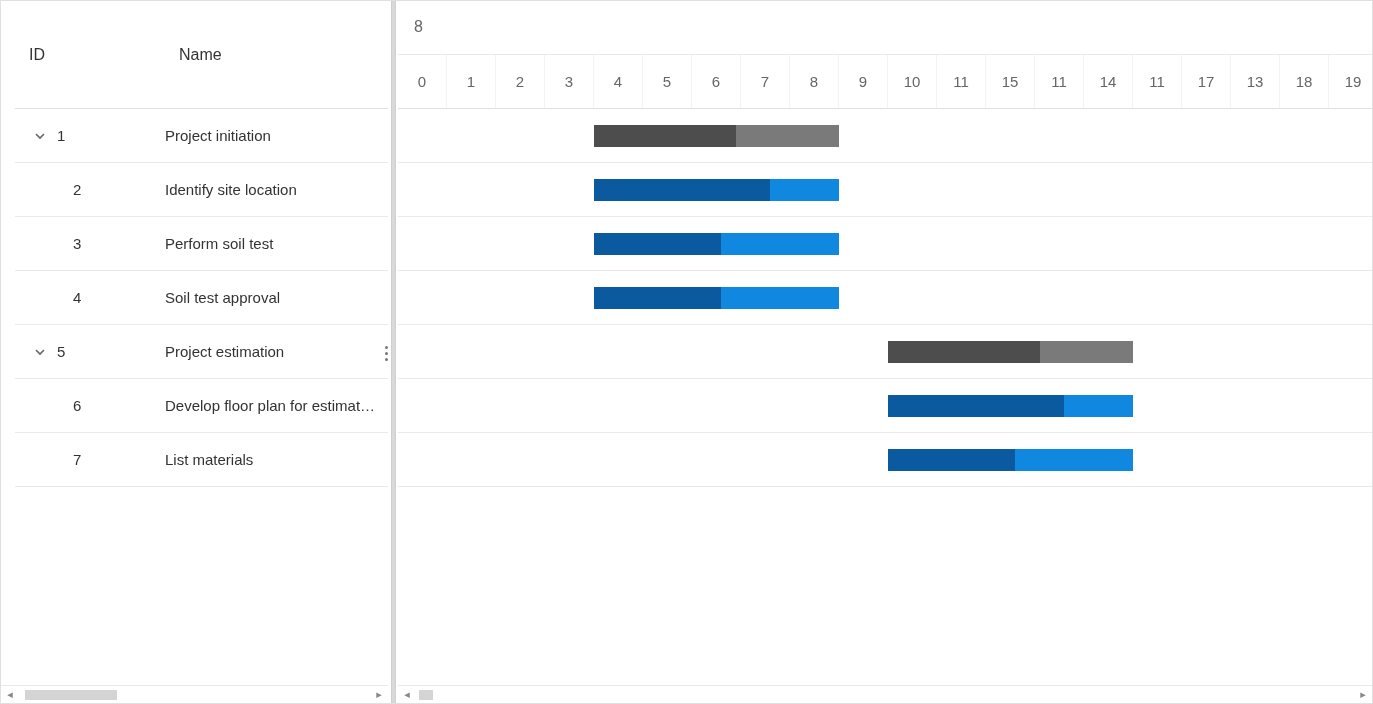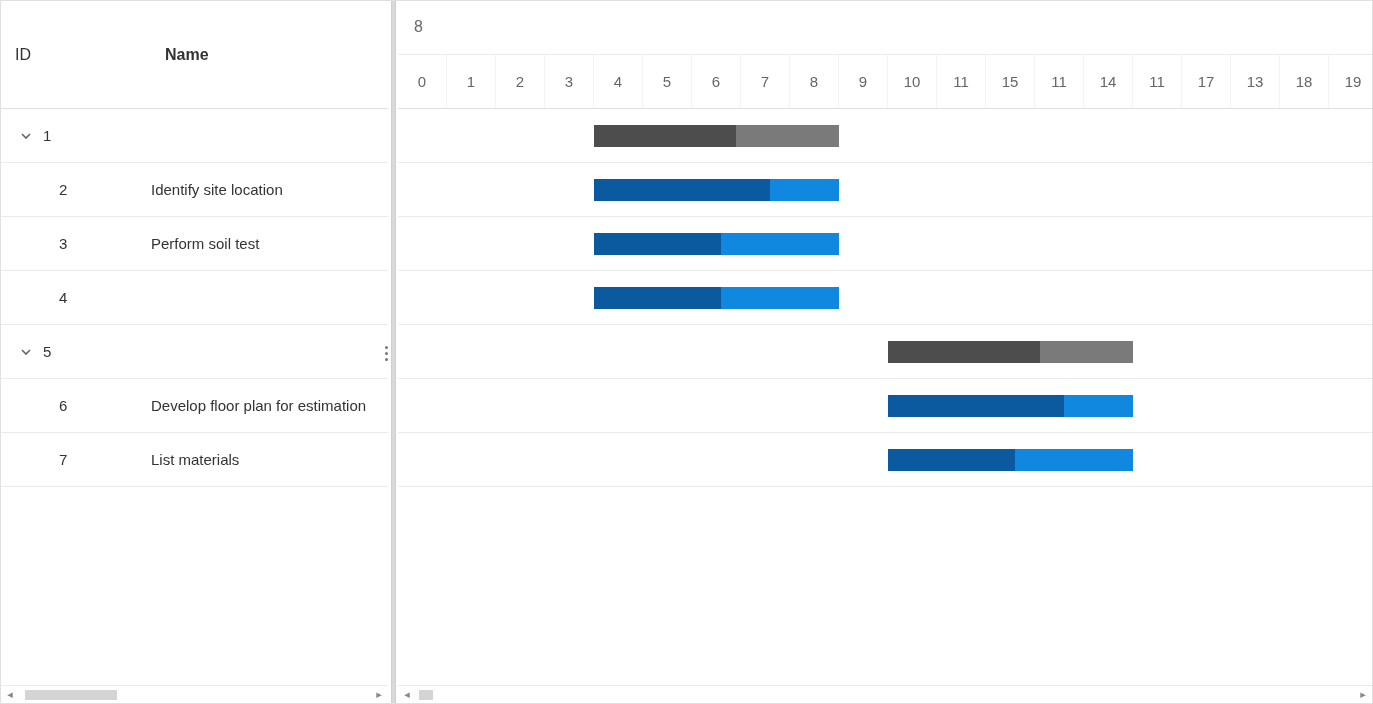--- a/index.html
+++ b/index.html
@@ -20,35 +20,36 @@
     border: 1px solid #e0e0e0;
     position: relative;
   }
   
   .left-pane {
     width: 387px;
     flex: 0 0 387px;
     display: flex;
     flex-direction: column;
     position: relative;
+    padding-left: 14px;
   }
   .left-header {
     height: 108px;
     display: flex;
     border-bottom: 1px solid #e0e0e0;
   }
   .left-header .col {
     display: flex;
     align-items: center;
     padding: 0 14px;
     color: #333;
     font-size: 16px;
   }
   .col-id { width: 150px; flex: 0 0 150px; }
-  .col-name { flex: 1; font-weight: bold; }
+  .col-name { flex: 1; }
   .left-body { flex: 1; overflow: hidden; }
   .row {
     height: 54px;
     display: flex;
     align-items: center;
     border-bottom: 1px solid #eaeaea;
     font-size: 15px;
     color: #333;
   }
   .cell-id {
@@ -197,47 +198,50 @@
     <div class="left-body" id="left-body">
         <div class="row indent-parent">
           <div class="cell-id">
             <span class="chevron">
               <svg viewBox="0 0 12 12">
                 <polyline points="2,4 6,8 10,4"></polyline>
               </svg>
             </span>
             <span class="id-num">1</span>
           </div>
+          <div class="cell-name">Project initiation</div>
         </div>
         <div class="row indent-child">
           <div class="cell-id">
             <span class="id-num">2</span>
           </div>
           <div class="cell-name">Identify site location</div>
         </div>
         <div class="row indent-child">
           <div class="cell-id">
             <span class="id-num">3</span>
           </div>
           <div class="cell-name">Perform soil test</div>
         </div>
         <div class="row indent-child">
           <div class="cell-id">
             <span class="id-num">4</span>
           </div>
+          <div class="cell-name">Soil test approval</div>
         </div>
         <div class="row indent-parent">
           <div class="cell-id">
             <span class="chevron">
               <svg viewBox="0 0 12 12">
                 <polyline points="2,4 6,8 10,4"></polyline>
               </svg>
             </span>
             <span class="id-num">5</span>
           </div>
+          <div class="cell-name">Project estimation</div>
         </div>
         <div class="row indent-child">
           <div class="cell-id">
             <span class="id-num">6</span>
           </div>
           <div class="cell-name">Develop floor plan for estimation</div>
         </div>
         <div class="row indent-child">
           <div class="cell-id">
             <span class="id-num">7</span>

